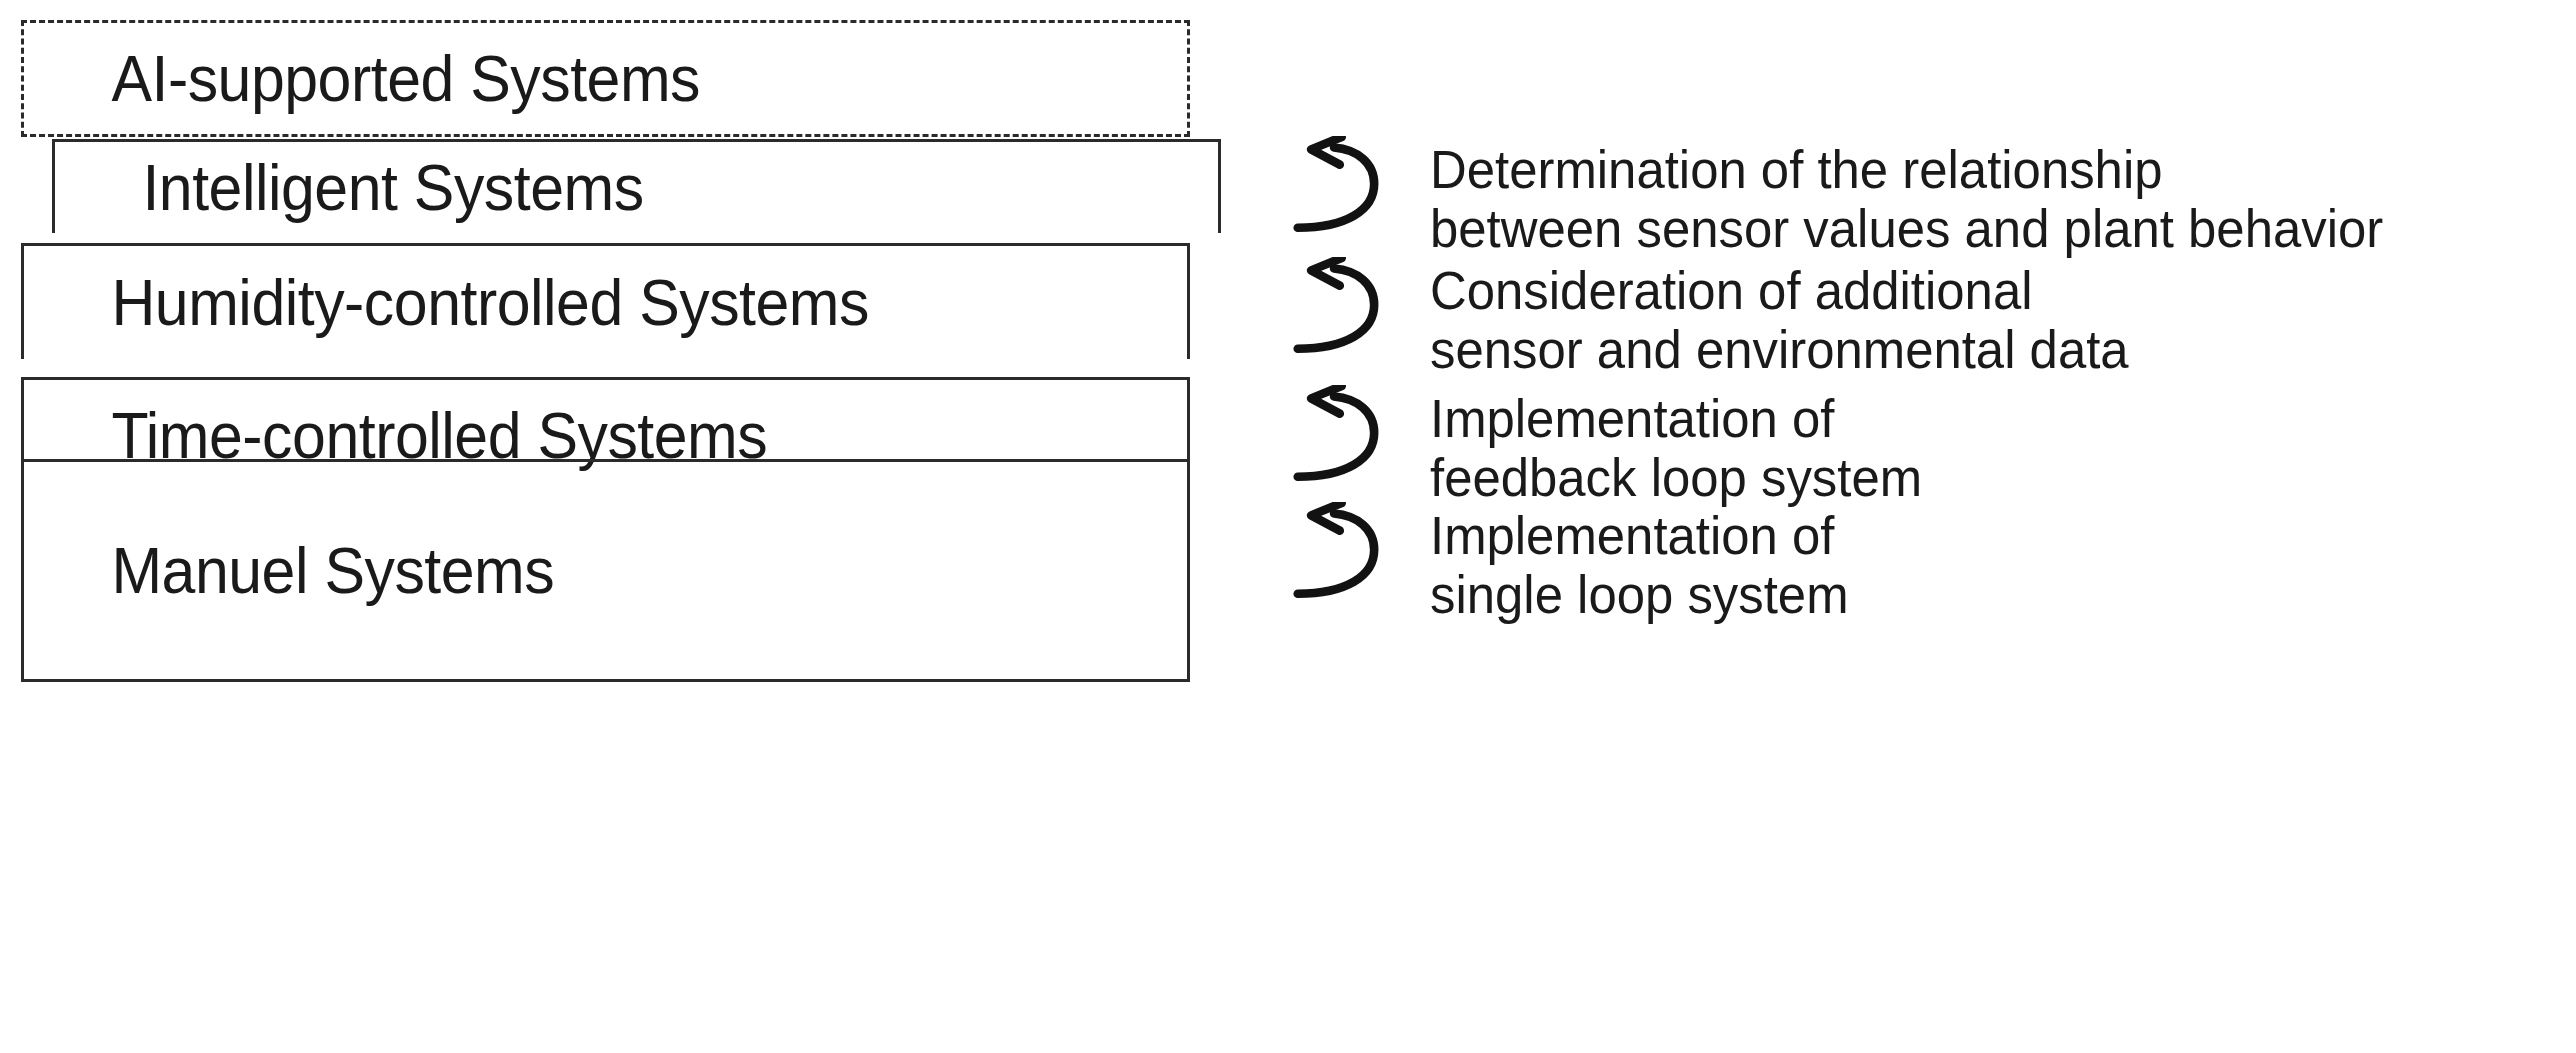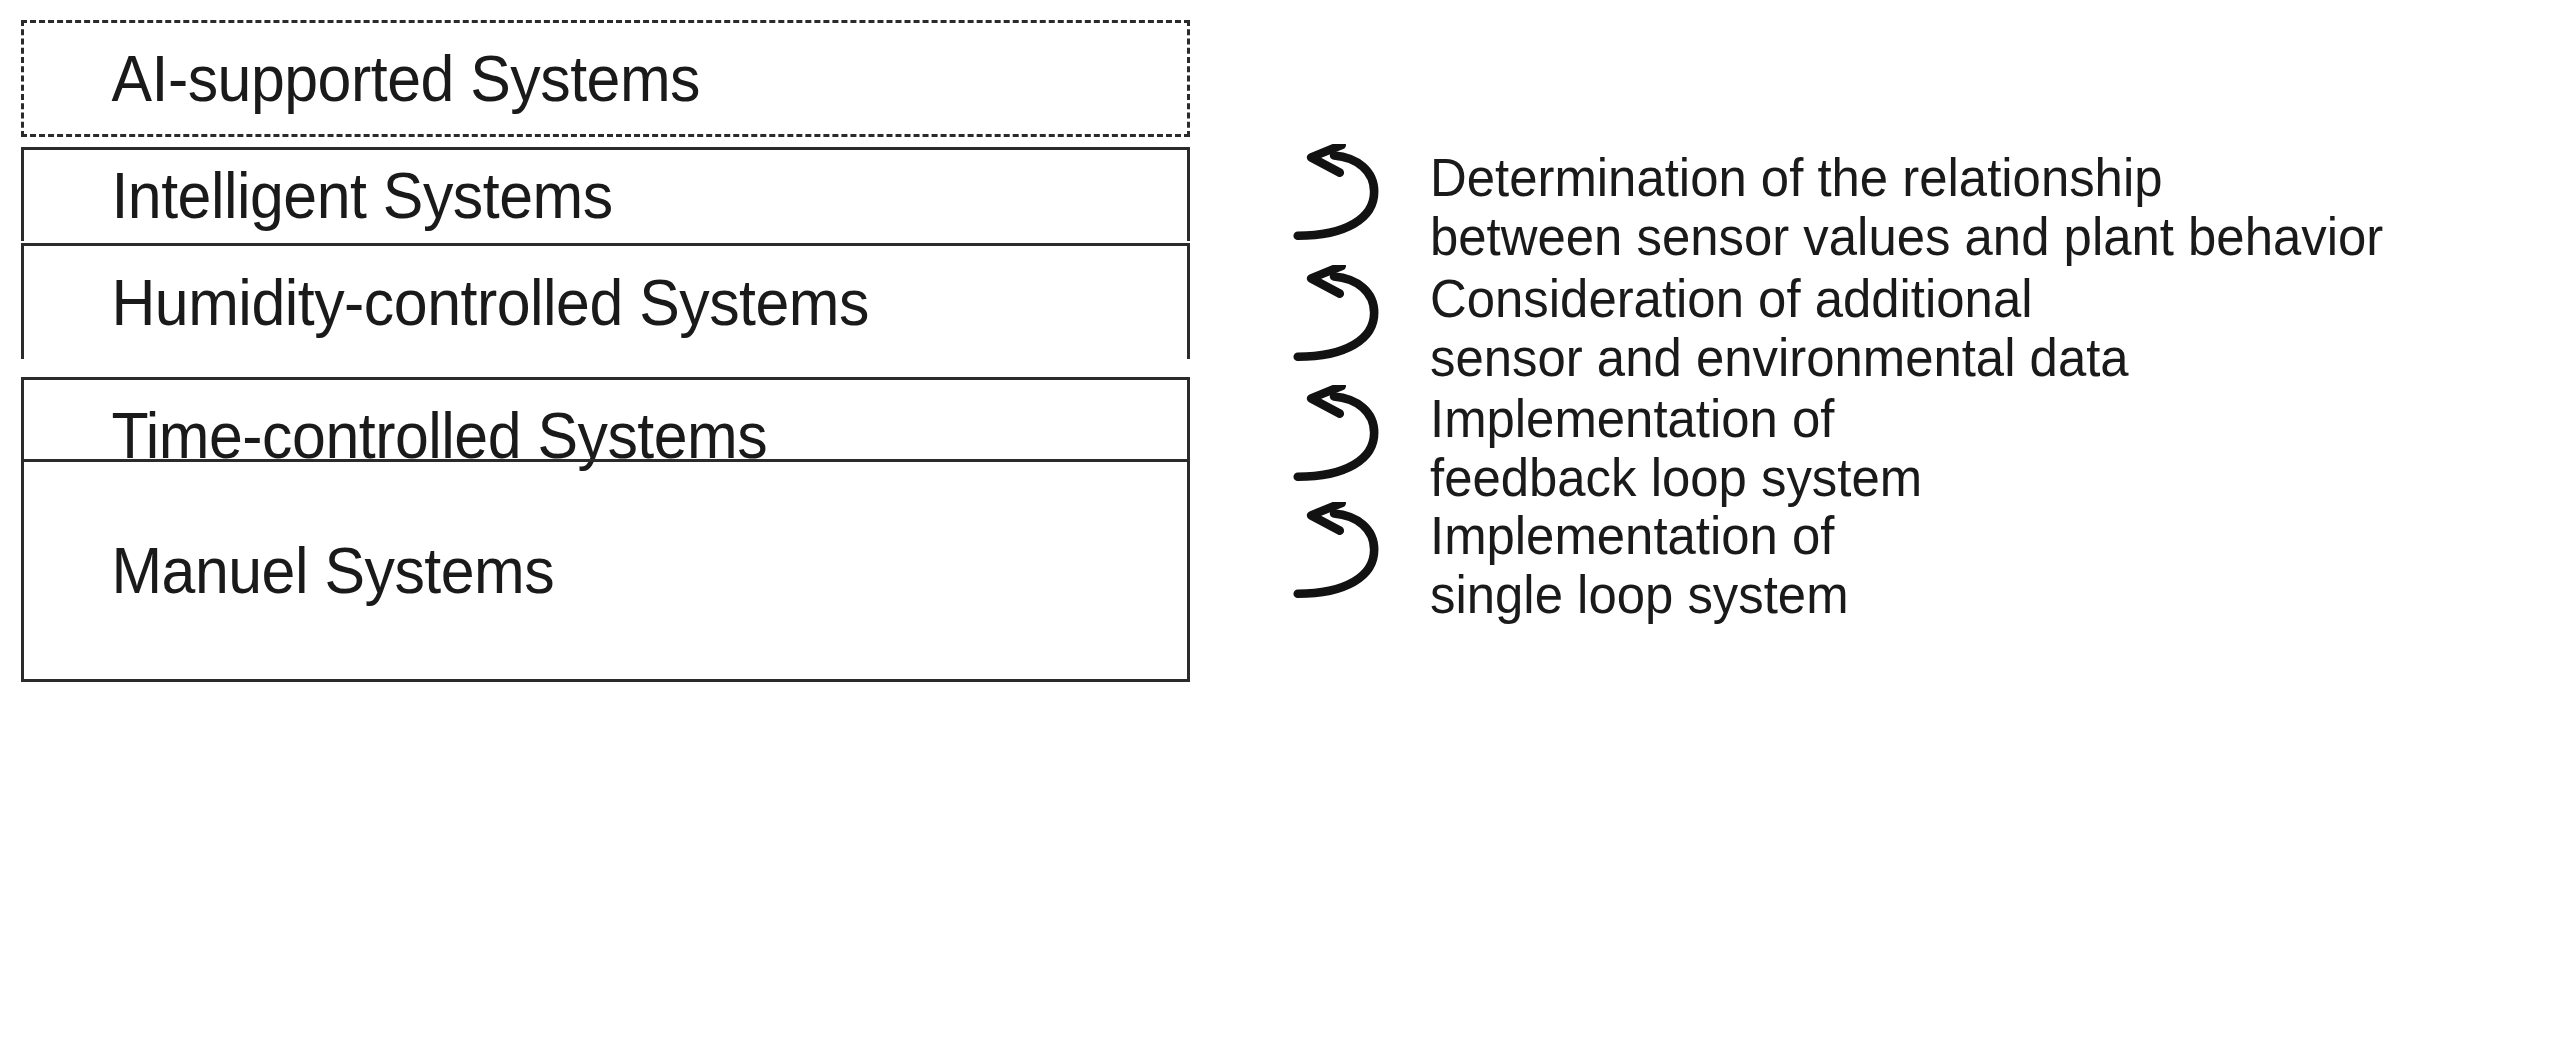--- a/index.html
+++ b/index.html
@@ -60,21 +60,21 @@
     height: 117px;
     border: 3.8px dashed #2b2b2b;
   }
 
   
   .level-solid {
     border-left: 3.8px solid #2b2b2b;
     border-right: 3.8px solid #2b2b2b;
     border-top: 3.8px solid #2b2b2b;
   }
-  .level-intelligent { top: 127px;  height: 94px; }
+  .level-intelligent { top: 119px;  height: 94px; margin-left: 31px; }
   .level-humidity    { top: 223px;  height: 116px; }
   .level-time        { top: 357px;  height: 114px; }
   .level-manuel      { top: 439px;  height: 527px; border-bottom: 3.8px solid #2b2b2b; }
 
   
   .level-manuel { height: 223px; }
 
   
   .annotations {
     position: absolute;
@@ -103,22 +103,22 @@
     margin-left: 31px;
     font-size: 53px;
     line-height: 59px;
     color: #1a1a1a;
     white-space: pre-line;
     transform: scaleX(0.96);
     transform-origin: left top;
     padding-top: 5.7px;
   }
 
-  .ann-1 { top: 142px; }
-  .ann-2 { top: 263px; }
+  .ann-1 { top: 134px; }
+  .ann-2 { top: 255px; }
   .ann-3 { top: 383px; }
   .ann-4 { top: 500px; }
 </style>
 </head>
 <body>
 
 <div id="canvas">
 
   <div class="stack">
 

